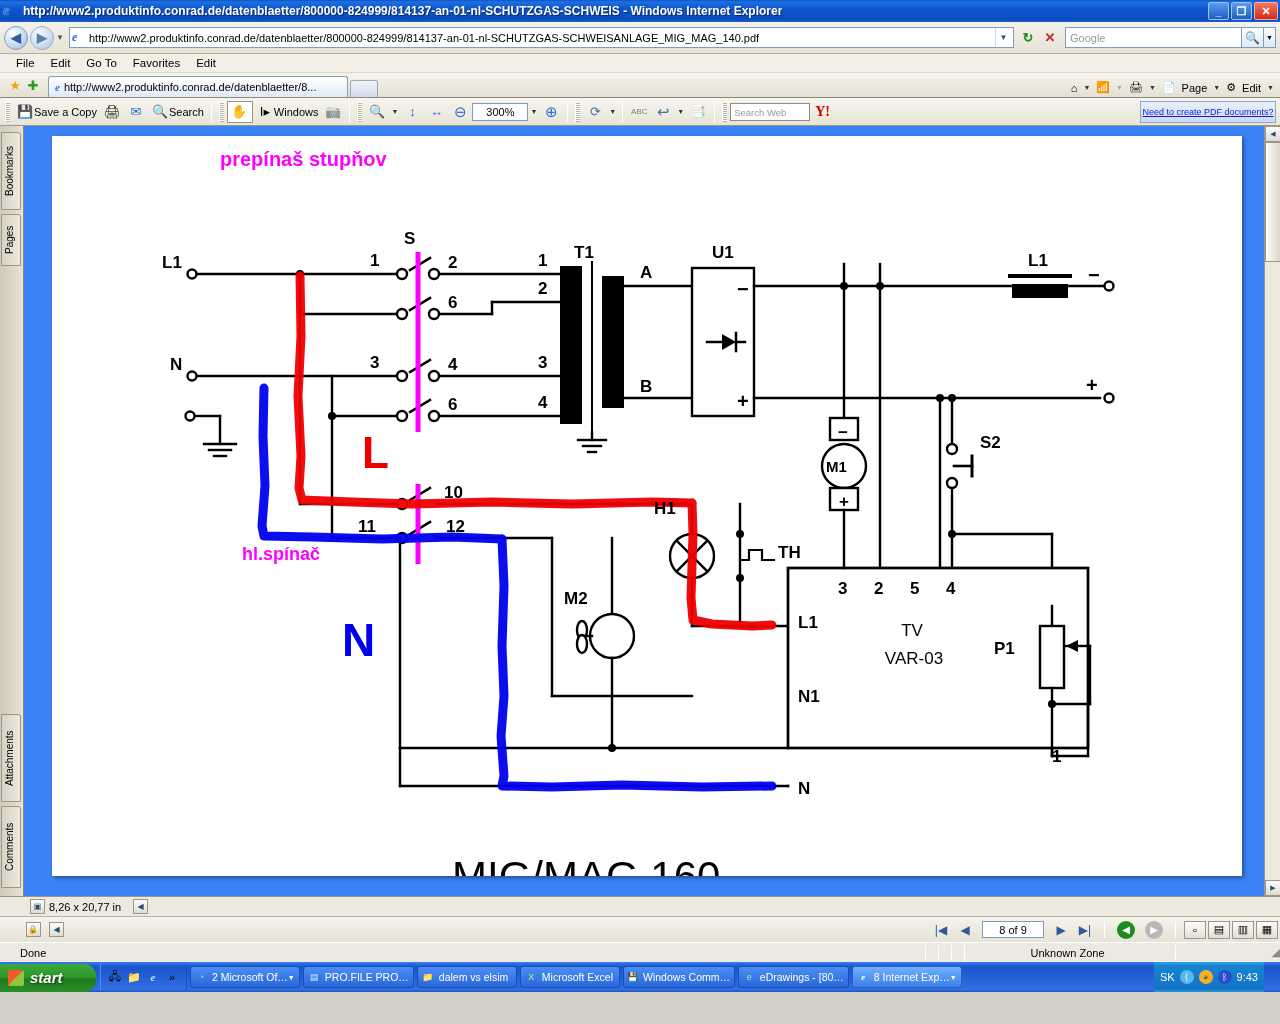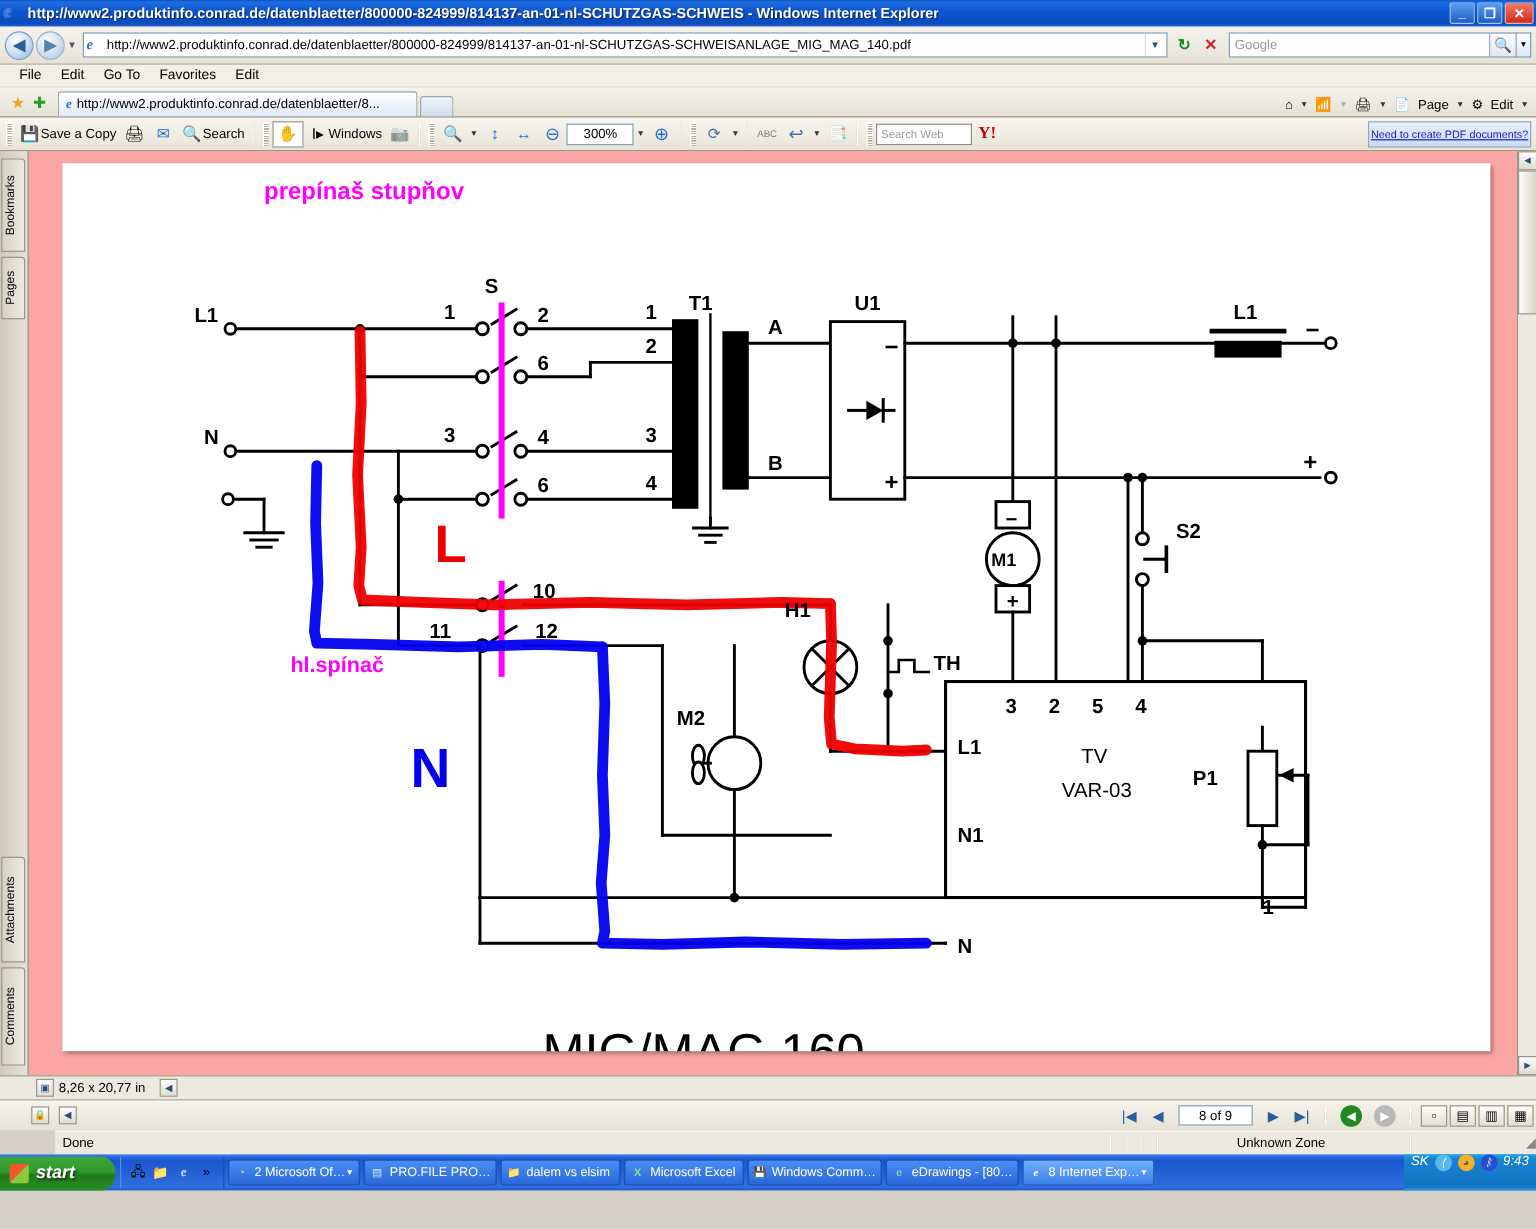--- a/index.html
+++ b/index.html
@@ -39,21 +39,21 @@
   #url-box { flex:1; height:21px; background:#fff; border:1px solid #7f9db9;
              display:flex; align-items:center; padding:0 2px; margin:0 3px; }
   #url-ie { width:14px; height:14px; margin-right:3px; font-family:"Liberation Serif",serif;
             font-style:italic; font-weight:bold; color:#2a6ed6; font-size:12px; line-height:12px;}
   #url-text { flex:1; font-size:11px; color:#000; white-space:nowrap; overflow:hidden; }
   #url-drop { width:16px; height:19px; display:flex; align-items:center; justify-content:center;
               color:#2a4c7a; font-size:8px; border-left:1px solid #d8d8d8;}
   .tbtn { width:22px; height:22px; display:flex; align-items:center; justify-content:center;
           font-size:13px; font-weight:bold; }
   #go-btn { color:#1a8a1a; } #stop-btn { color:#c22; }
-  #search-box { width:218px; height:21px; background:#fff; border:1px solid #7f9db9;
+  #search-box { width:177px; height:21px; background:#fff; border:1px solid #7f9db9;
                 display:flex; align-items:center; padding:0 4px; margin-left:4px; }
   #search-box .ph { color:#9a9a9a; font-size:11px; }
   #srch-btn { width:22px; height:21px; border:1px solid #7f9db9; border-left:none; background:linear-gradient(to bottom,#fdfdfd,#dfe8f4);
               display:flex; align-items:center; justify-content:center; color:#2a5d9e; font-size:12px;}
   #srch-drop { width:12px; height:21px; border:1px solid #7f9db9; border-left:none;
               background:linear-gradient(to bottom,#fdfdfd,#dfe8f4); display:flex;align-items:center;justify-content:center; font-size:7px;}
   
   #menubar { height:19px; background:#f2efe6; display:flex; align-items:center;
              padding-left:8px; border-bottom:1px solid #ddd8c8; }
   .menu-item { padding:0 8px; font-size:11.5px; color:#000; }
@@ -89,21 +89,21 @@
       display:flex; align-items:center; justify-content:center; text-align:center;
       font-size:9px; color:#1a1acc; text-decoration:underline; line-height:10px;}
   
   #main { height:770px; display:flex; background:#d4d0c8; }
   #sidetabs { width:24px; background:linear-gradient(to right,#cfcabb,#e6e2d6); position:relative;
               border-right:1px solid #8d8878;}
   .vtab { position:absolute; left:1px; width:20px; background:linear-gradient(to right,#eceadf,#d6d2c4);
           border:1px solid #9c9684; border-radius:0 0 0 3px;
           writing-mode:vertical-rl; text-orientation:mixed; transform:rotate(180deg);
           font-size:10px; text-align:center; color:#000; padding:3px 2px;}
-  #doc-viewport { flex:1; background:#fca5a5; position:relative; overflow:hidden; }
+  #doc-viewport { flex:1; background:#3b82f6; position:relative; overflow:hidden; }
   #page { position:absolute; left:28px; top:10px; width:1190px; height:740px; background:#fff;
           box-shadow:2px 2px 4px rgba(0,0,0,.4); }
   #vscroll { width:16px; background:#ece9e0; border-left:1px solid #9c9684; position:relative;}
   .sbtn { width:16px; height:16px; background:linear-gradient(to bottom,#fdfdfd,#dfdbd0);
           border:1px solid #9c9684; display:flex;align-items:center;justify-content:center;font-size:7px;color:#2a4c7a;}
   #vthumb { position:absolute; left:0; top:16px; width:16px; height:120px;
             background:linear-gradient(to right,#fdfdfd,#dcd7ca); border:1px solid #9c9684;}
   
   #sizebar { height:20px; background:#ece9e0; border-top:1px solid #9c9684;
              display:flex; align-items:center; font-size:11px; padding-left:26px;}
@@ -115,42 +115,42 @@
                font-size:11px; line-height:16px; margin:0 4px;}
   .navico { width:22px; height:20px; display:flex; align-items:center; justify-content:center;
             color:#2a5d9e; font-size:12px; }
   .grnav { width:18px;height:18px;border-radius:50%; margin:0 4px;
            display:flex;align-items:center;justify-content:center;color:#fff;font-size:10px;}
   #pagenav-right { position:absolute; right:2px; display:flex; align-items:center; gap:2px;}
   .viewbtn { width:22px;height:18px;border:1px solid #9c9684; background:linear-gradient(to bottom,#fdfdfd,#e2ded2);
              display:flex;align-items:center;justify-content:center;}
   
   #statusbar { height:20px; background:#ece9e0; border-top:1px solid #fff;
-               display:flex; align-items:center; font-size:11px; padding-left:6px;margin-left:46px;}
+               display:flex; align-items:center; font-size:11px; padding-left:20px;}
   .st-sep { width:1px;height:16px;background:#b5b0a0;border-right:1px solid #fff;margin:0 6px;}
   
   #taskbar { height:30px; width:100%;
              background:linear-gradient(to bottom,#3b81f3 0%,#2663d8 9%,#1c55cc 18%,#2f6fe0 92%,#1e56c6 100%);
              display:flex; align-items:center; position:relative; }
   #startbtn { width:96px; height:28px; margin:1px 0 0 0;
      background:linear-gradient(to bottom,#3ea73e 0%,#2f9a2a 45%,#1f7a1c 55%,#2b8f28 100%);
      border-radius:0 12px 12px 0; display:flex; align-items:center; color:#fff;
      font-weight:bold; font-style:italic; font-size:15px; text-shadow:1px 1px 2px rgba(0,0,0,.6); }
   #startbtn .flag { width:16px;height:16px;margin:0 6px 0 8px;
      background:linear-gradient(135deg,#f05a28 0 50%,#8ec63f 50% 100%); border-radius:2px;}
   #quicklaunch { display:flex; align-items:center; gap:3px; padding:0 6px;
                  border-left:1px solid #4a8ef0; border-right:1px solid #1b4fbb; height:26px; margin-left:4px;}
   .ql { width:16px;height:16px;display:flex;align-items:center;justify-content:center;font-size:11px;}
   .taskitem { height:22px; min-width:100px; max-width:112px; margin-left:3px;
      background:linear-gradient(to bottom,#4a8ff4,#2a67da); border:1px solid #1a4fb8; border-radius:3px;
      display:flex; align-items:center; padding:0 4px; color:#fff; font-size:10.5px; white-space:nowrap; overflow:hidden;}
   .taskitem .ti { width:13px;height:13px;margin-right:4px;display:flex;align-items:center;justify-content:center;font-size:9px;}
-  #tray { position:absolute; right:0; height:30px; display:flex; align-items:flex-start;
+  #tray { position:absolute; right:16px; height:30px; display:flex; align-items:center;
           background:linear-gradient(to bottom,#28a5e8 0%,#1784cf 12%,#1273c4 90%,#2a9ade 100%);
-          padding:0 6px; gap:5px; color:#fff; font-size:11px;font-style:italic;}
+          padding:0 6px; gap:5px; color:#fff; font-size:11px;}
   .tri { width:14px;height:14px;border-radius:50%; display:flex;align-items:center;justify-content:center;font-size:9px;}
   
   text { font-family:"Liberation Sans", sans-serif; }
 </style>
 </head>
 <body>
 
 <div id="titlebar">
   <span id="ie-ico"><span class="e">e</span></span>
   <span id="title-text">http://www2.produktinfo.conrad.de/datenblaetter/800000-824999/814137-an-01-nl-SCHUTZGAS-SCHWEIS - Windows Internet Explorer</span>

